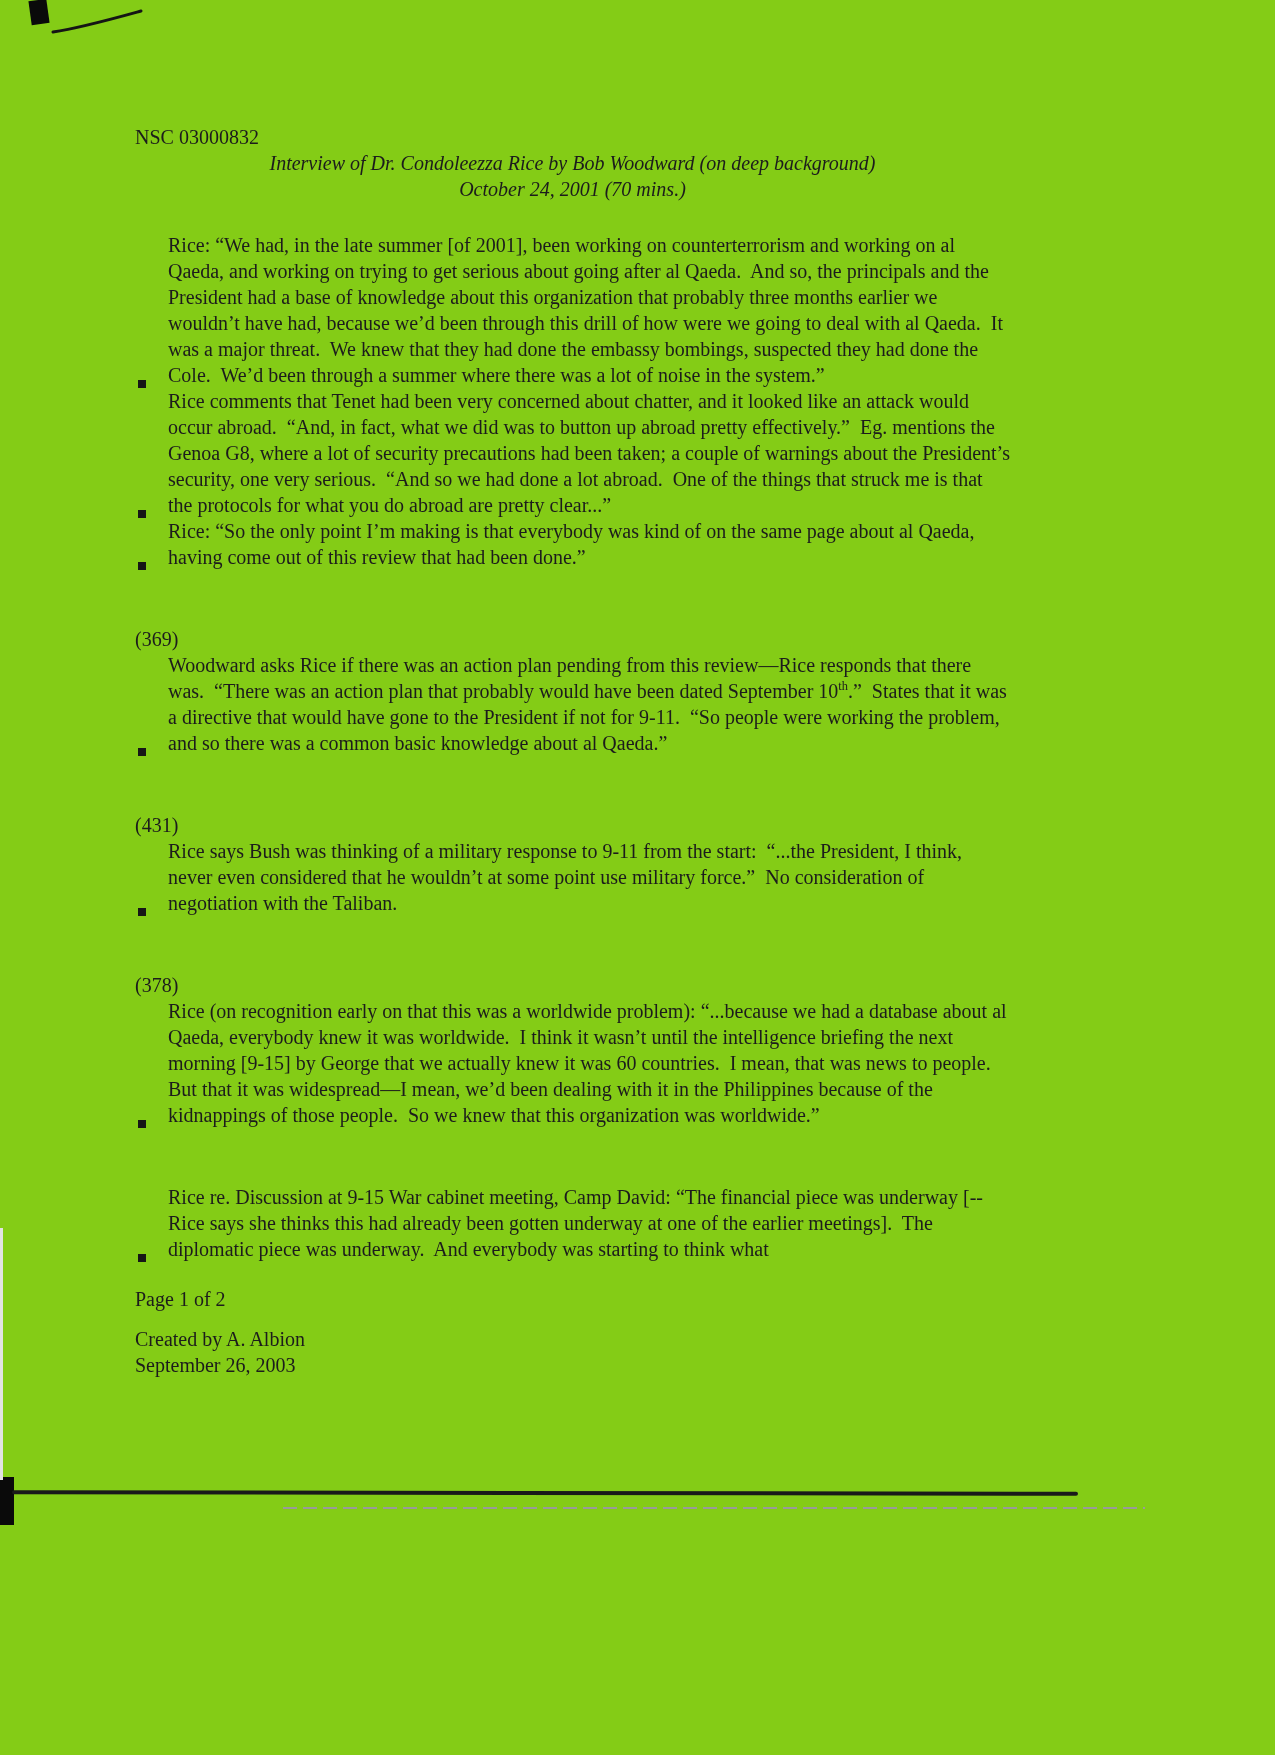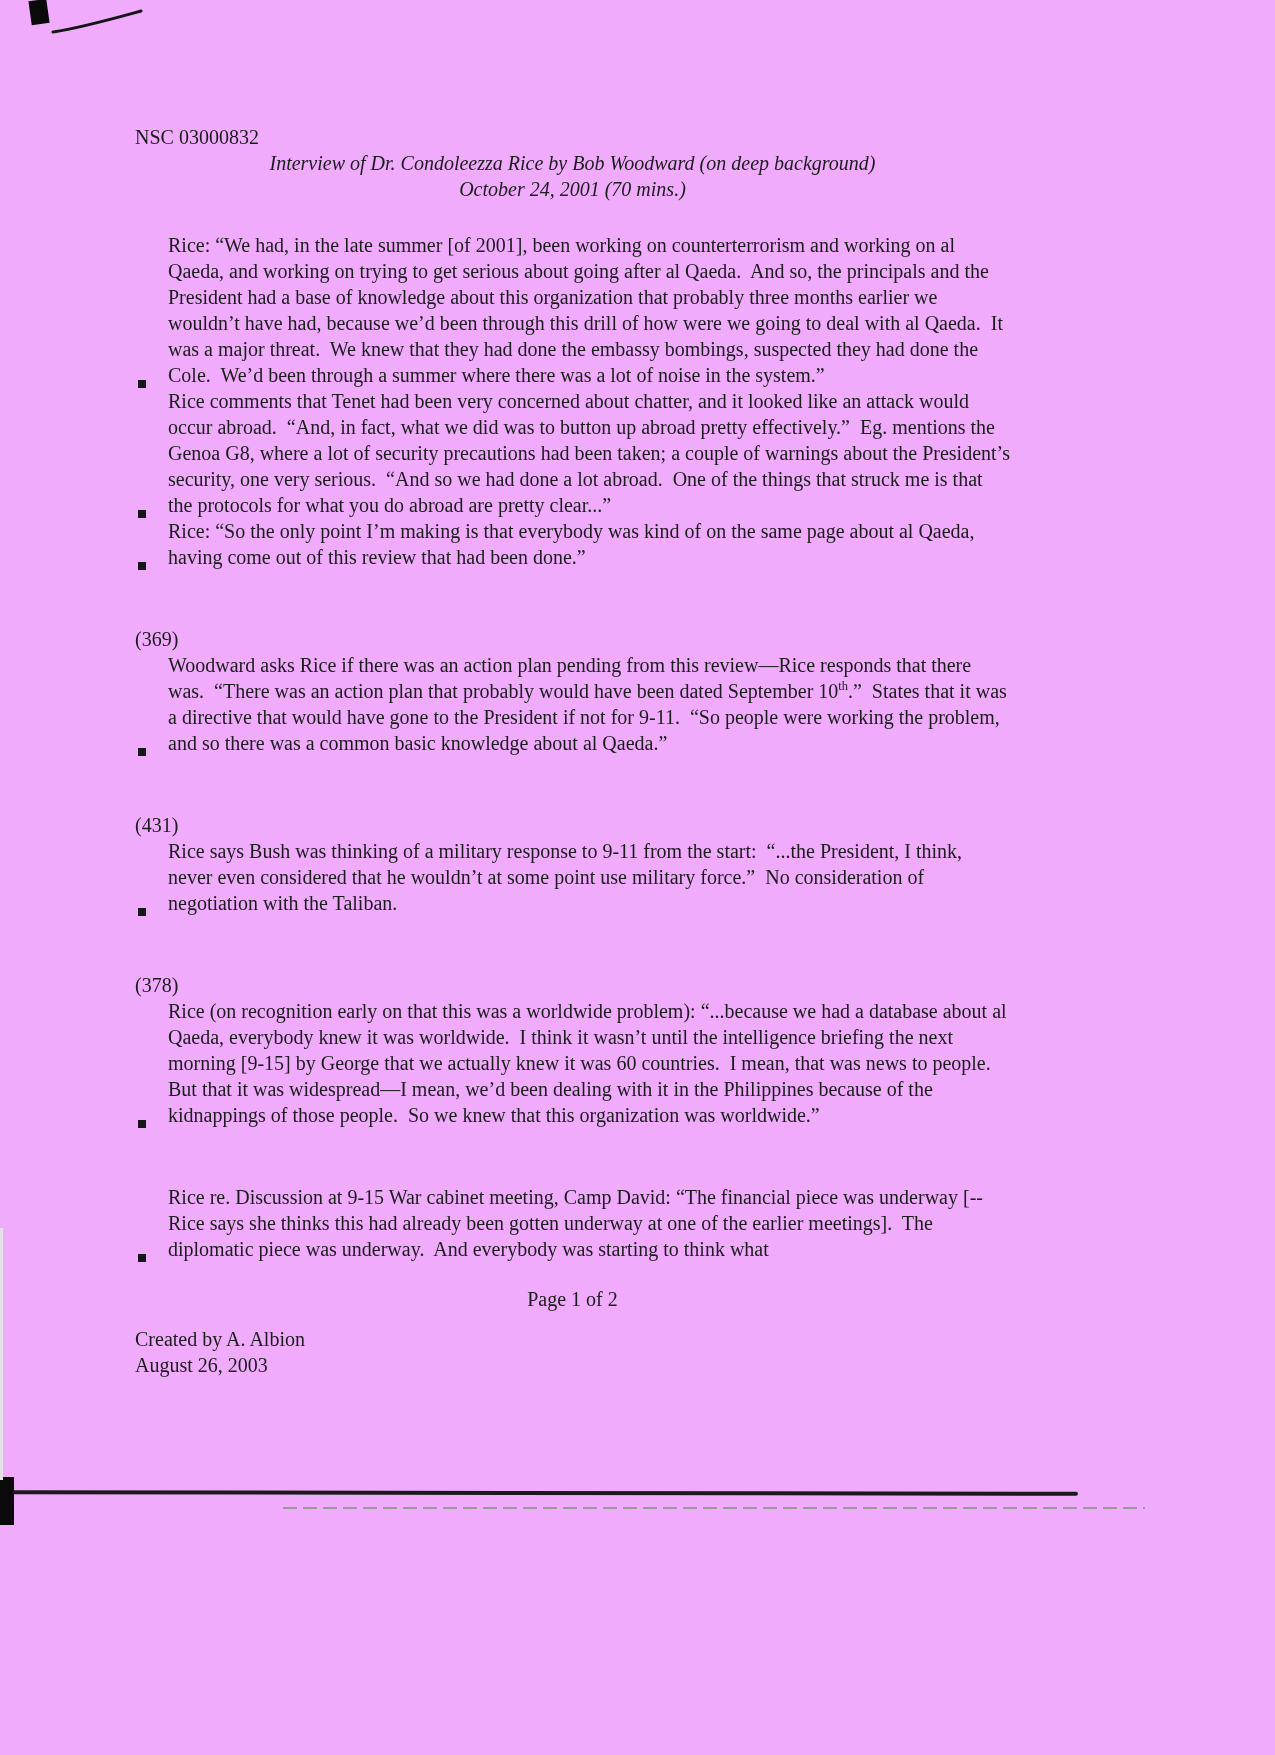--- a/index.html
+++ b/index.html
@@ -5,21 +5,21 @@
   html, body { margin: 0; padding: 0; }
   body {
     width: 1275px; height: 1755px;
     background: #ffffff;
     font-family: "Liberation Serif", "DejaVu Serif", serif;
     color: #1c1c1c;
   }
   .page {
     position: relative;
     width: 1275px; height: 1755px;
-    background: #f0abfc;
+    background: #84cc16;
     overflow: hidden;
   }
   .content {
     position: absolute;
     left: 135px; top: 124px;
     width: 875px;
     font-size: 20px;
     line-height: 26px;
   }
   .title-block {
@@ -33,21 +33,21 @@
   .marker::before {
     content: "";
     display: block;
     width: 8px; height: 8px;
     background: #161616;
     margin-top: 9px;
     margin-left: 3px;
   }
   .bullet-text { flex: 1; white-space: pre-wrap; }
   sup { font-size: 0.62em; vertical-align: super; line-height: 0; }
-  .footer-page { text-align: center; margin-top: 24px; }
+  .footer-page { margin-top: 24px; }
   .footer-created { margin-top: 14px; }
 
   
   .artifact { position: absolute; }
   .corner-mark {
     left: 30px; top: 0; width: 18px; height: 24px;
     background: #0a0a0a;
     transform: rotate(-8deg);
   }
   .swoosh { left: 50px; top: 6px; }
@@ -132,20 +132,20 @@
             <div class="bullet">
               <span class="marker"></span>
               <span class="bullet-text">Rice re. Discussion at 9-15 War cabinet meeting, Camp David: “The financial piece was underway [--Rice says she thinks this had already been gotten underway at one of the earlier meetings].  The diplomatic piece was underway.  And everybody was starting to think what</span>
             </div>
           </div>
   </div>
 </div>
 
     <div class="footer-page">Page 1 of 2</div>
     <div class="footer-created">Created by A. Albion</div>
-    <div>August 26, 2003</div>
+    <div>September 26, 2003</div>
   </div>
 
   <div class="artifact bottom-bar"></div>
   <div class="artifact scan-line"></div>
   <div class="artifact scan-line-light"></div>
   <div class="artifact edge-streak"></div>
 </div>
 
 </body></html>

